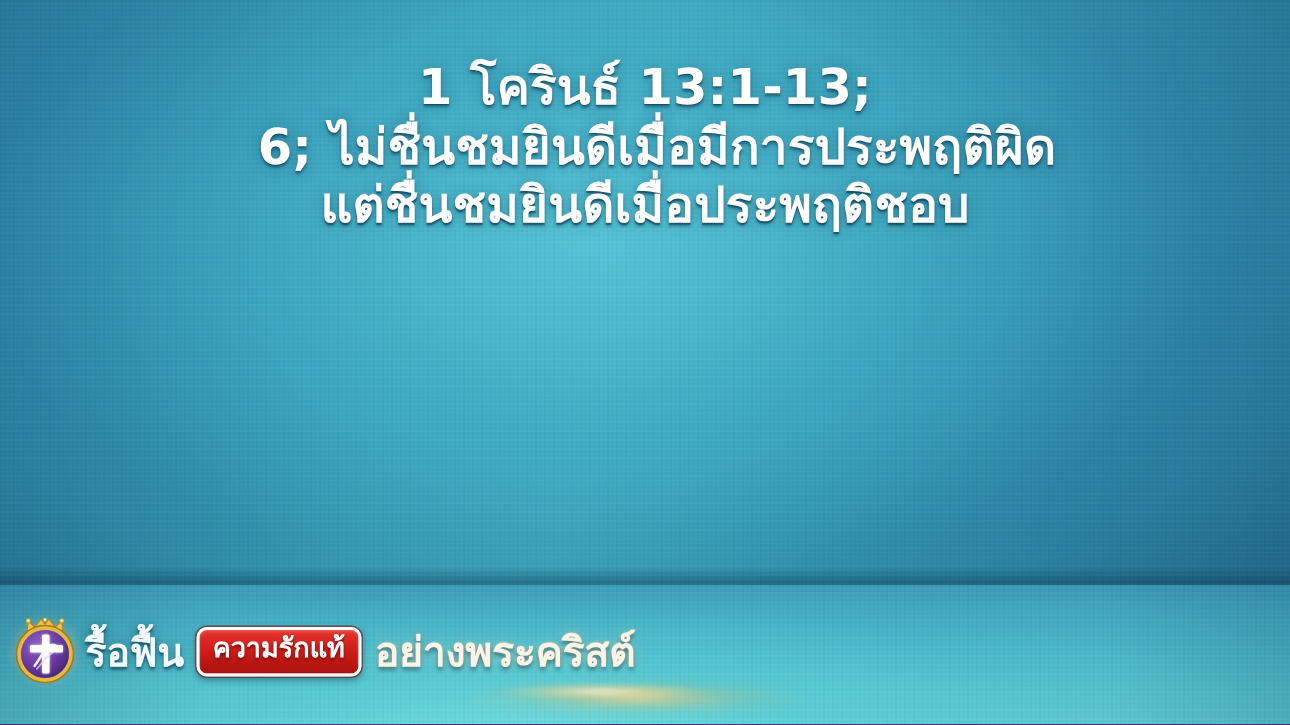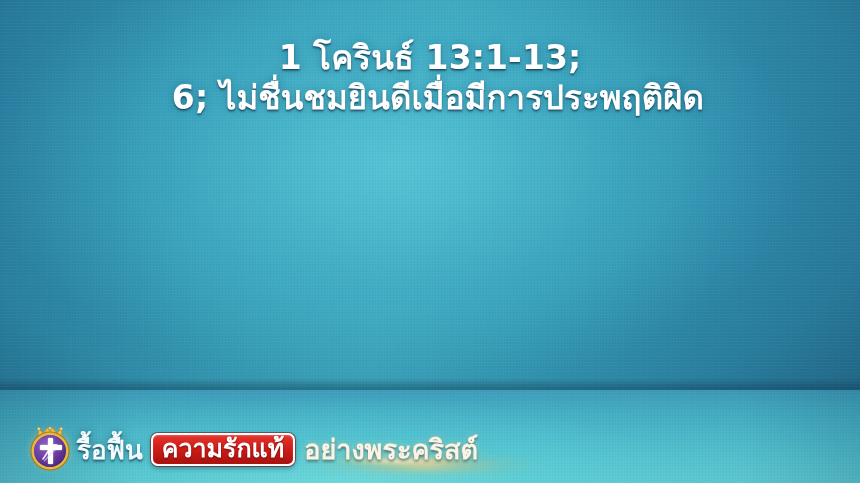--- a/index.html
+++ b/index.html
@@ -125,26 +125,26 @@
     white-space: nowrap;
   }
   .verse-line.l1 { font-size: 33px; }
   .verse-line.l2 { font-size: 33px; margin-left: 16px; }
   .verse-line.l3 { font-size: 33px; }
 
   
   .brandbar {
     position: absolute;
     left: 0;
-    top: 418px;
+    top: 403px;
     width: 860px;
     height: 62px;
     display: flex;
     align-items: center;
-    padding-left: 32px;
+    padding-left: 12px;
     box-sizing: border-box;
   }
 
   
   .brand-glow {
     position: absolute;
     left: 300px;
     top: 452px;
     width: 250px;
     height: 26px;
@@ -259,21 +259,21 @@
     border-radius: 7px;
     background: linear-gradient(180deg, #e5342c 0%, #cc1b17 52%, #a8120f 100%);
     border: 2px solid #ffffff;
     box-shadow:
       0 0 0 1px rgba(140,10,8,.6),
       0 2px 5px rgba(8,40,60,.45),
       inset 0 1px 2px rgba(255,255,255,.22);
     margin-right: 9px;
   }
   .brand-badge-text {
-    font-size: 25px;
+    font-size: 18px;
     font-weight: 700;
     color: #ffffff;
     line-height: 1;
     white-space: nowrap;
     text-shadow: 0 1px 2px rgba(90,6,4,.75);
   }
   .brand-word-2 {
     position: relative;
     z-index: 3;
     font-size: 27px;
@@ -294,20 +294,21 @@
   <div class="bg-wall"></div>
   <div class="bg-wall-vignette"></div>
   <div class="bg-horizon"></div>
   <div class="bg-floor"></div>
   <div class="bg-floor-vignette"></div>
   <div class="bg-grain"></div>
 
   <div class="verse">
     <span class="verse-line l1">1 โครินธ์ 13:1-13;</span>
     <span class="verse-line l2">6; ไม่ชื่นชมยินดีเมื่อมีการประพฤติผิด</span>
+    <span class="verse-line l3">แต่ชื่นชมยินดีเมื่อประพฤติชอบ</span>
   </div>
 
   <div class="brand-glow"></div>
   <div class="brand-glow2"></div>
 
   <div class="brandbar">
 
     <div class="logo">
       <div class="logo-halo"></div>
       <svg class="logo-crown" viewBox="0 0 26 11">

